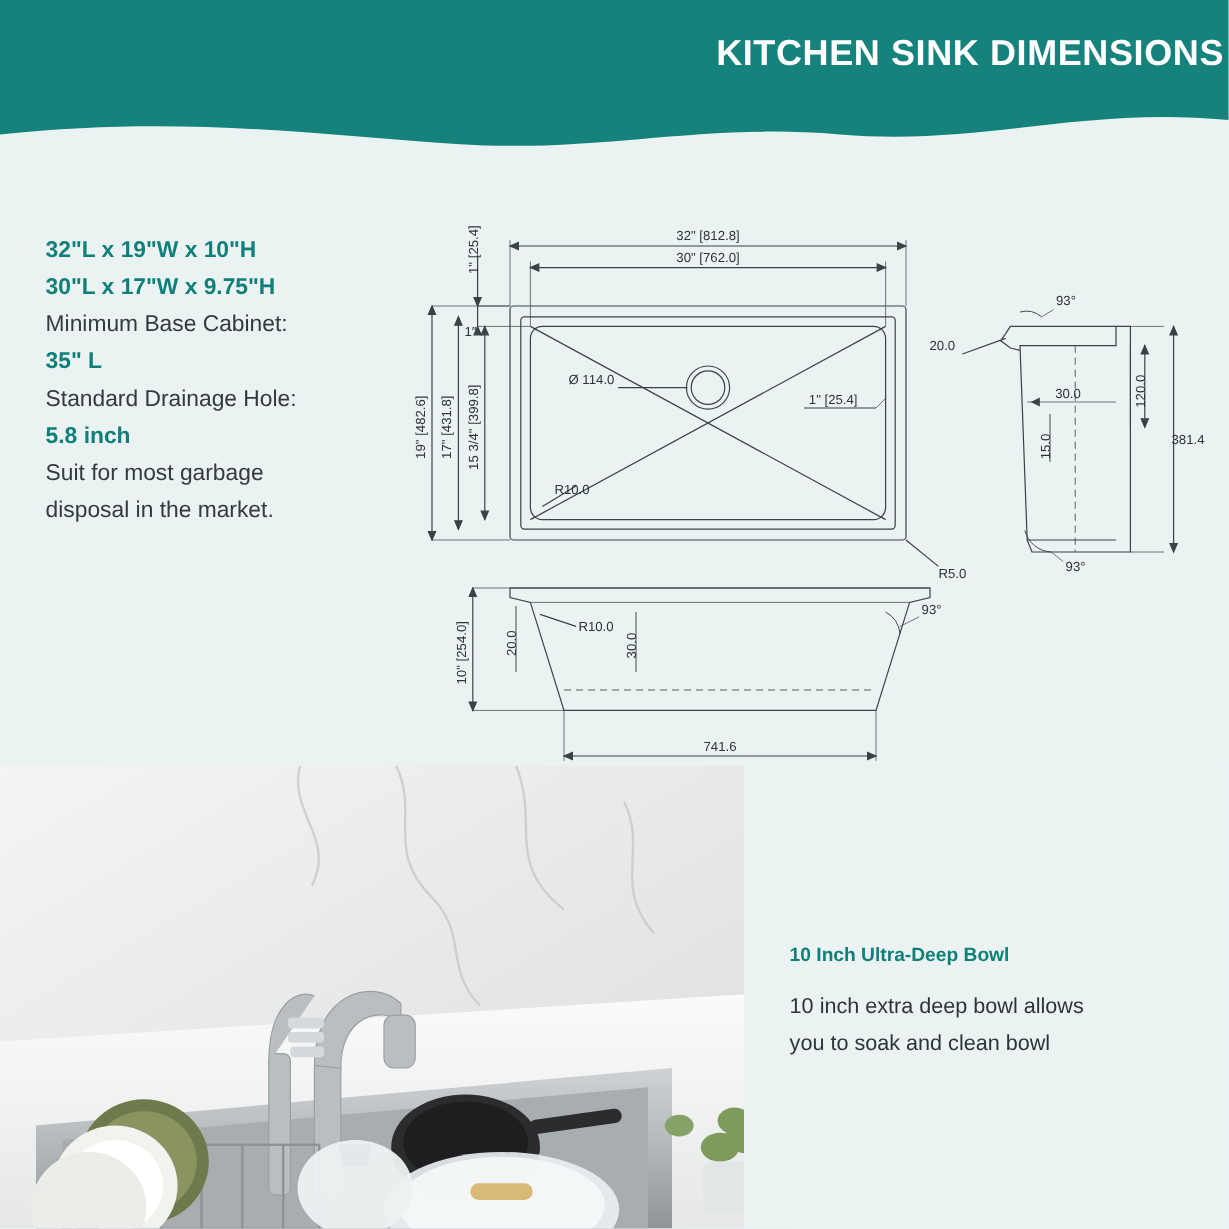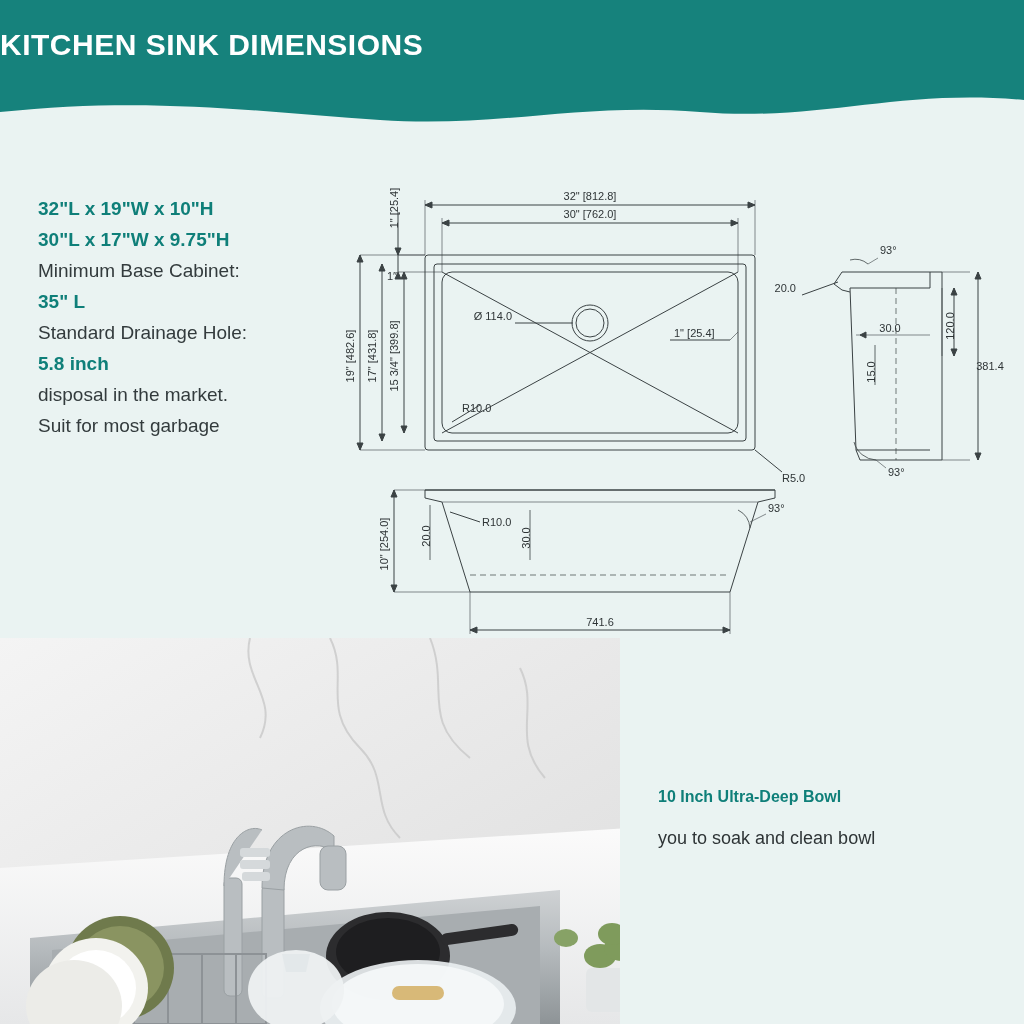--- a/index.html
+++ b/index.html
@@ -12,21 +12,21 @@
   }
   .page{position:relative;width:1024px;height:1024px;overflow:hidden;background:#eaf3f2;}
 
   
   .header{
     position:absolute;top:0;left:0;width:1024px;height:130px;
     overflow:hidden;
   }
   .header-bg{position:absolute;top:0;left:0;width:1024px;height:130px;}
   .header-title{
-    position:absolute;top:28px;left:0;width:1020px;text-align:left;
+    position:absolute;top:28px;left:0;width:1020px;text-align:right;
     color:#ffffff;font-size:30px;font-weight:bold;letter-spacing:0.5px;
   }
 
   
   .specs{
     position:absolute;left:38px;top:193px;width:300px;
     color:#2e3436;font-size:19px;line-height:31px;
   }
   .specs .label{color:#333b3d;}
   .specs .value{color:#0f7f79;font-weight:bold;}
@@ -77,22 +77,22 @@
     <div class="header-title">KITCHEN SINK DIMENSIONS</div>
   </div>
 
   <div class="specs">
     <div class="value">32"L x 19"W x 10"H</div>
     <div class="value">30"L x 17"W x 9.75"H</div>
     <div class="label">Minimum Base Cabinet:</div>
     <div class="value">35" L</div>
     <div class="label">Standard Drainage Hole:</div>
     <div class="value">5.8 inch</div>
+    <div class="note">Suit for most garbage</div>
     <div class="note">disposal in the market.</div>
-    <div class="note">Suit for most garbage</div>
   </div>
 
   <div class="drawing">
     <svg width="690" height="490" viewBox="0 0 690 490">
       <g stroke="#3b4244" fill="none" stroke-width="1">
 
         <rect x="95" y="95" width="330" height="195" rx="3"></rect>
 
         <rect x="104" y="104" width="312" height="177" rx="3"></rect>
 
@@ -312,18 +312,19 @@
           <ellipse cx="612" cy="296" rx="14" ry="11"></ellipse>
         </g>
         <ellipse cx="566" cy="300" rx="12" ry="9" fill="#87a266"></ellipse>
       </svg>
     </div>
 
     <div class="right-panel">
       <div class="right-panel-clip"></div>
       <div class="bowl-title">10 Inch Ultra-Deep Bowl</div>
       <div class="bowl-body">
+        <div>10 inch extra deep bowl allows</div>
         <div>you to soak and clean bowl</div>
       </div>
     </div>
   </div>
 
 </div>
 
 </body></html>

